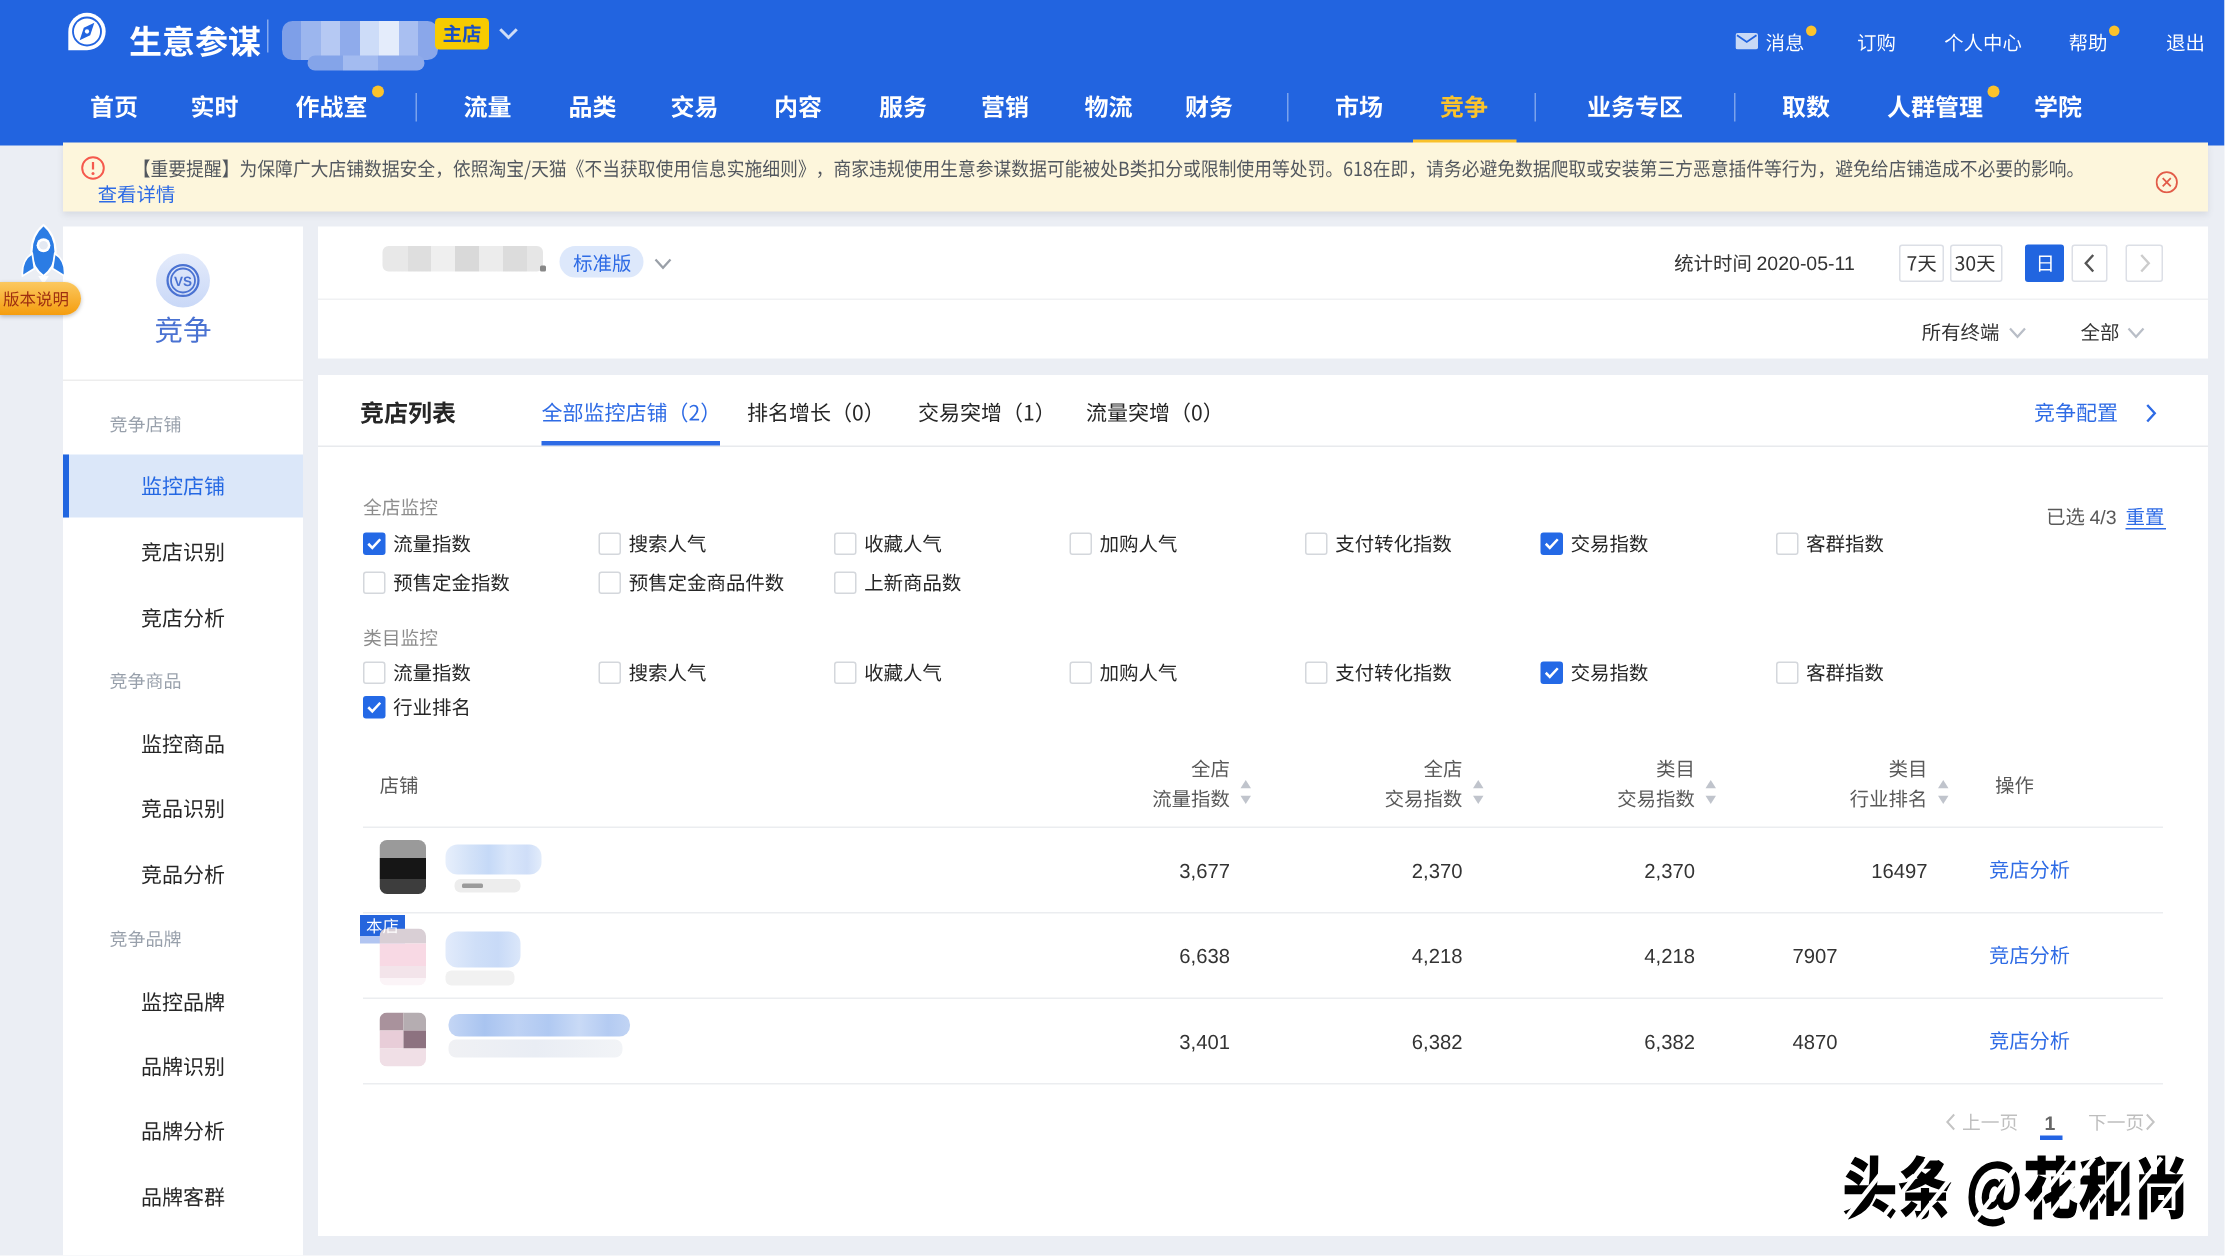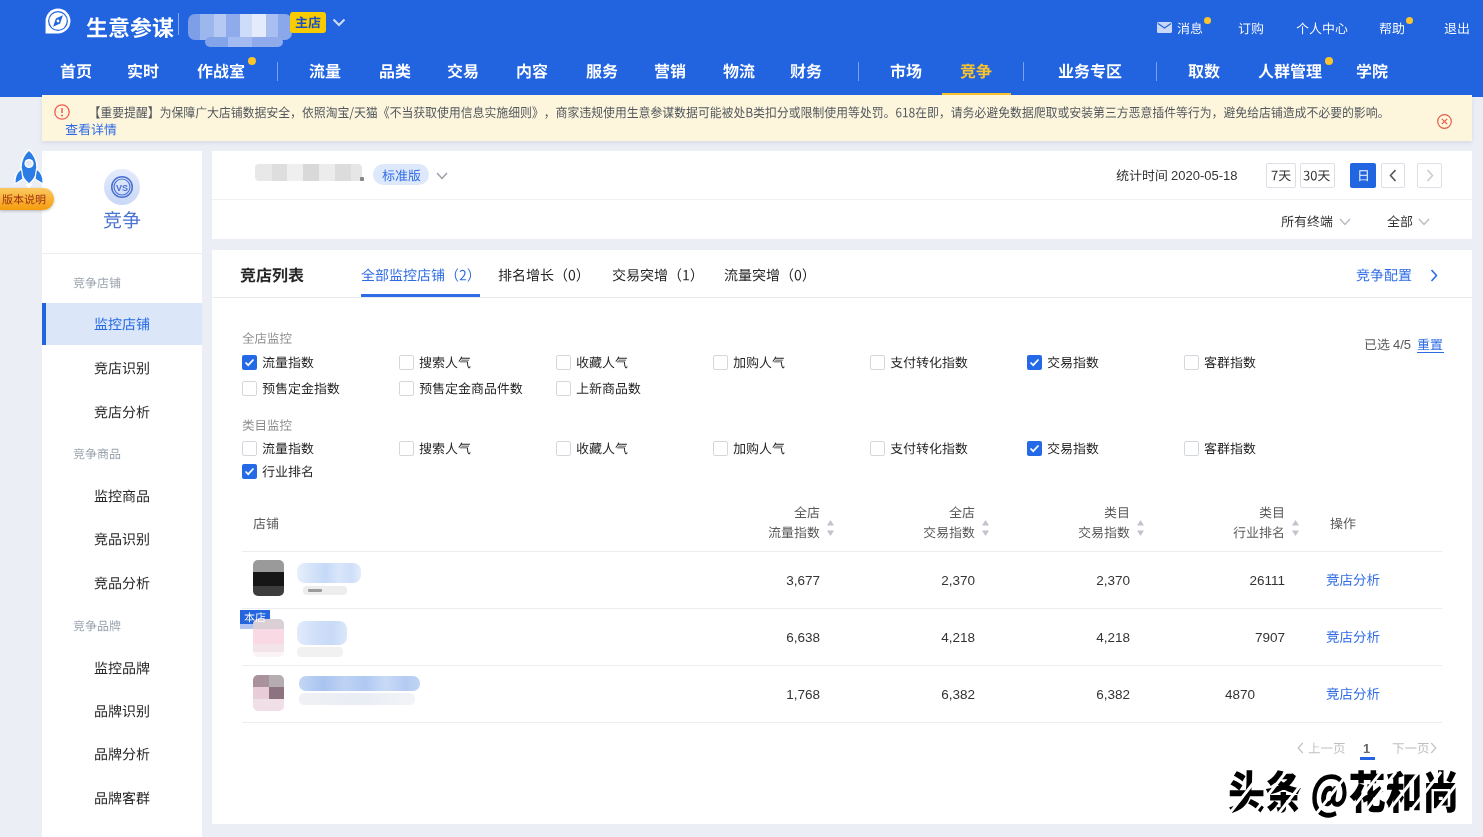--- a/index.html
+++ b/index.html
@@ -425,36 +425,36 @@
 
 <svg class="abs" style="left:1297px;top:742px" width="7" height="12" viewBox="0 0 7 12">
     <path d="M5.8 1 L1.2 6 L5.8 11" fill="none" stroke="#c4c4c4" stroke-width="1.3"></path>
   </svg>
 <svg class="abs" style="left:1430px;top:742px" width="7" height="12" viewBox="0 0 7 12">
     <path d="M1.2 1 L5.8 6 L1.2 11" fill="none" stroke="#c4c4c4" stroke-width="1.3"></path>
   </svg>
 <div class="abs" style="left:1360px;top:757px;width:15px;height:3px;background:#2464e4"></div>
 <div class="abs" style="left:1417px;top:352px;width:27px;height:1px;background:#2e6be5"></div>
 
-<div class="lat" style="left:1171px;top:168px;font-size:13px;color:#333">2020-05-18</div>
-<div class="lat" style="left:1393px;top:337px;font-size:13px;color:#595959">4/5</div>
+<div class="lat" style="left:1171px;top:168px;font-size:13px;color:#333">2020-05-11</div>
+<div class="lat" style="left:1393px;top:337px;font-size:13px;color:#595959">4/3</div>
 <div class="lat" style="left:1363px;top:741px;font-size:13px;font-weight:bold;color:#666">1</div>
 
 <div class="lat" style="left:730px;top:573px;width:90px;text-align:right;font-size:13.5px;color:#333">3,677</div>
 <div class="lat" style="left:885px;top:573px;width:90px;text-align:right;font-size:13.5px;color:#333">2,370</div>
 <div class="lat" style="left:1040px;top:573px;width:90px;text-align:right;font-size:13.5px;color:#333">2,370</div>
-<div class="lat" style="left:1195px;top:573px;width:90px;text-align:right;font-size:13.5px;color:#333">26111</div>
+<div class="lat" style="left:1195px;top:573px;width:90px;text-align:right;font-size:13.5px;color:#333">16497</div>
 <div class="lat" style="left:730px;top:630px;width:90px;text-align:right;font-size:13.5px;color:#333">6,638</div>
 <div class="lat" style="left:885px;top:630px;width:90px;text-align:right;font-size:13.5px;color:#333">4,218</div>
 <div class="lat" style="left:1040px;top:630px;width:90px;text-align:right;font-size:13.5px;color:#333">4,218</div>
-<div class="lat" style="left:1195px;top:630px;width:90px;text-align:right;font-size:13.5px;color:#333">7907</div>
-<div class="lat" style="left:730px;top:687px;width:90px;text-align:right;font-size:13.5px;color:#333">1,768</div>
+<div class="lat" style="left:1195px;top:630px;width:90px;font-size:13.5px;color:#333">7907</div>
+<div class="lat" style="left:730px;top:687px;width:90px;text-align:right;font-size:13.5px;color:#333">3,401</div>
 <div class="lat" style="left:885px;top:687px;width:90px;text-align:right;font-size:13.5px;color:#333">6,382</div>
 <div class="lat" style="left:1040px;top:687px;width:90px;text-align:right;font-size:13.5px;color:#333">6,382</div>
-<div class="lat" style="left:1195px;top:687px;width:90px;text-align:center;font-size:13.5px;color:#333">4870</div>
+<div class="lat" style="left:1195px;top:687px;width:90px;text-align:left;font-size:13.5px;color:#333">4870</div>
 <svg class="t" style="left:86.0px;top:14.5px;width:88.0px;height:27.5px" viewBox="0 0 4000 1250">
     <g fill="#ffffff" transform="translate(0 950) scale(1.0 -1)">
       <use href="#ga" x="0"></use>
       <use href="#gb" x="1000"></use>
       <use href="#gc" x="2000"></use>
       <use href="#gd" x="3000"></use>
     </g>
   </svg>
 <svg class="t" style="left:295.0px;top:15.1px;width:26.0px;height:16.2px" viewBox="0 0 2000 1250">
     <g fill="#1a4fc4" transform="translate(0 950) scale(1.0 -1)">

